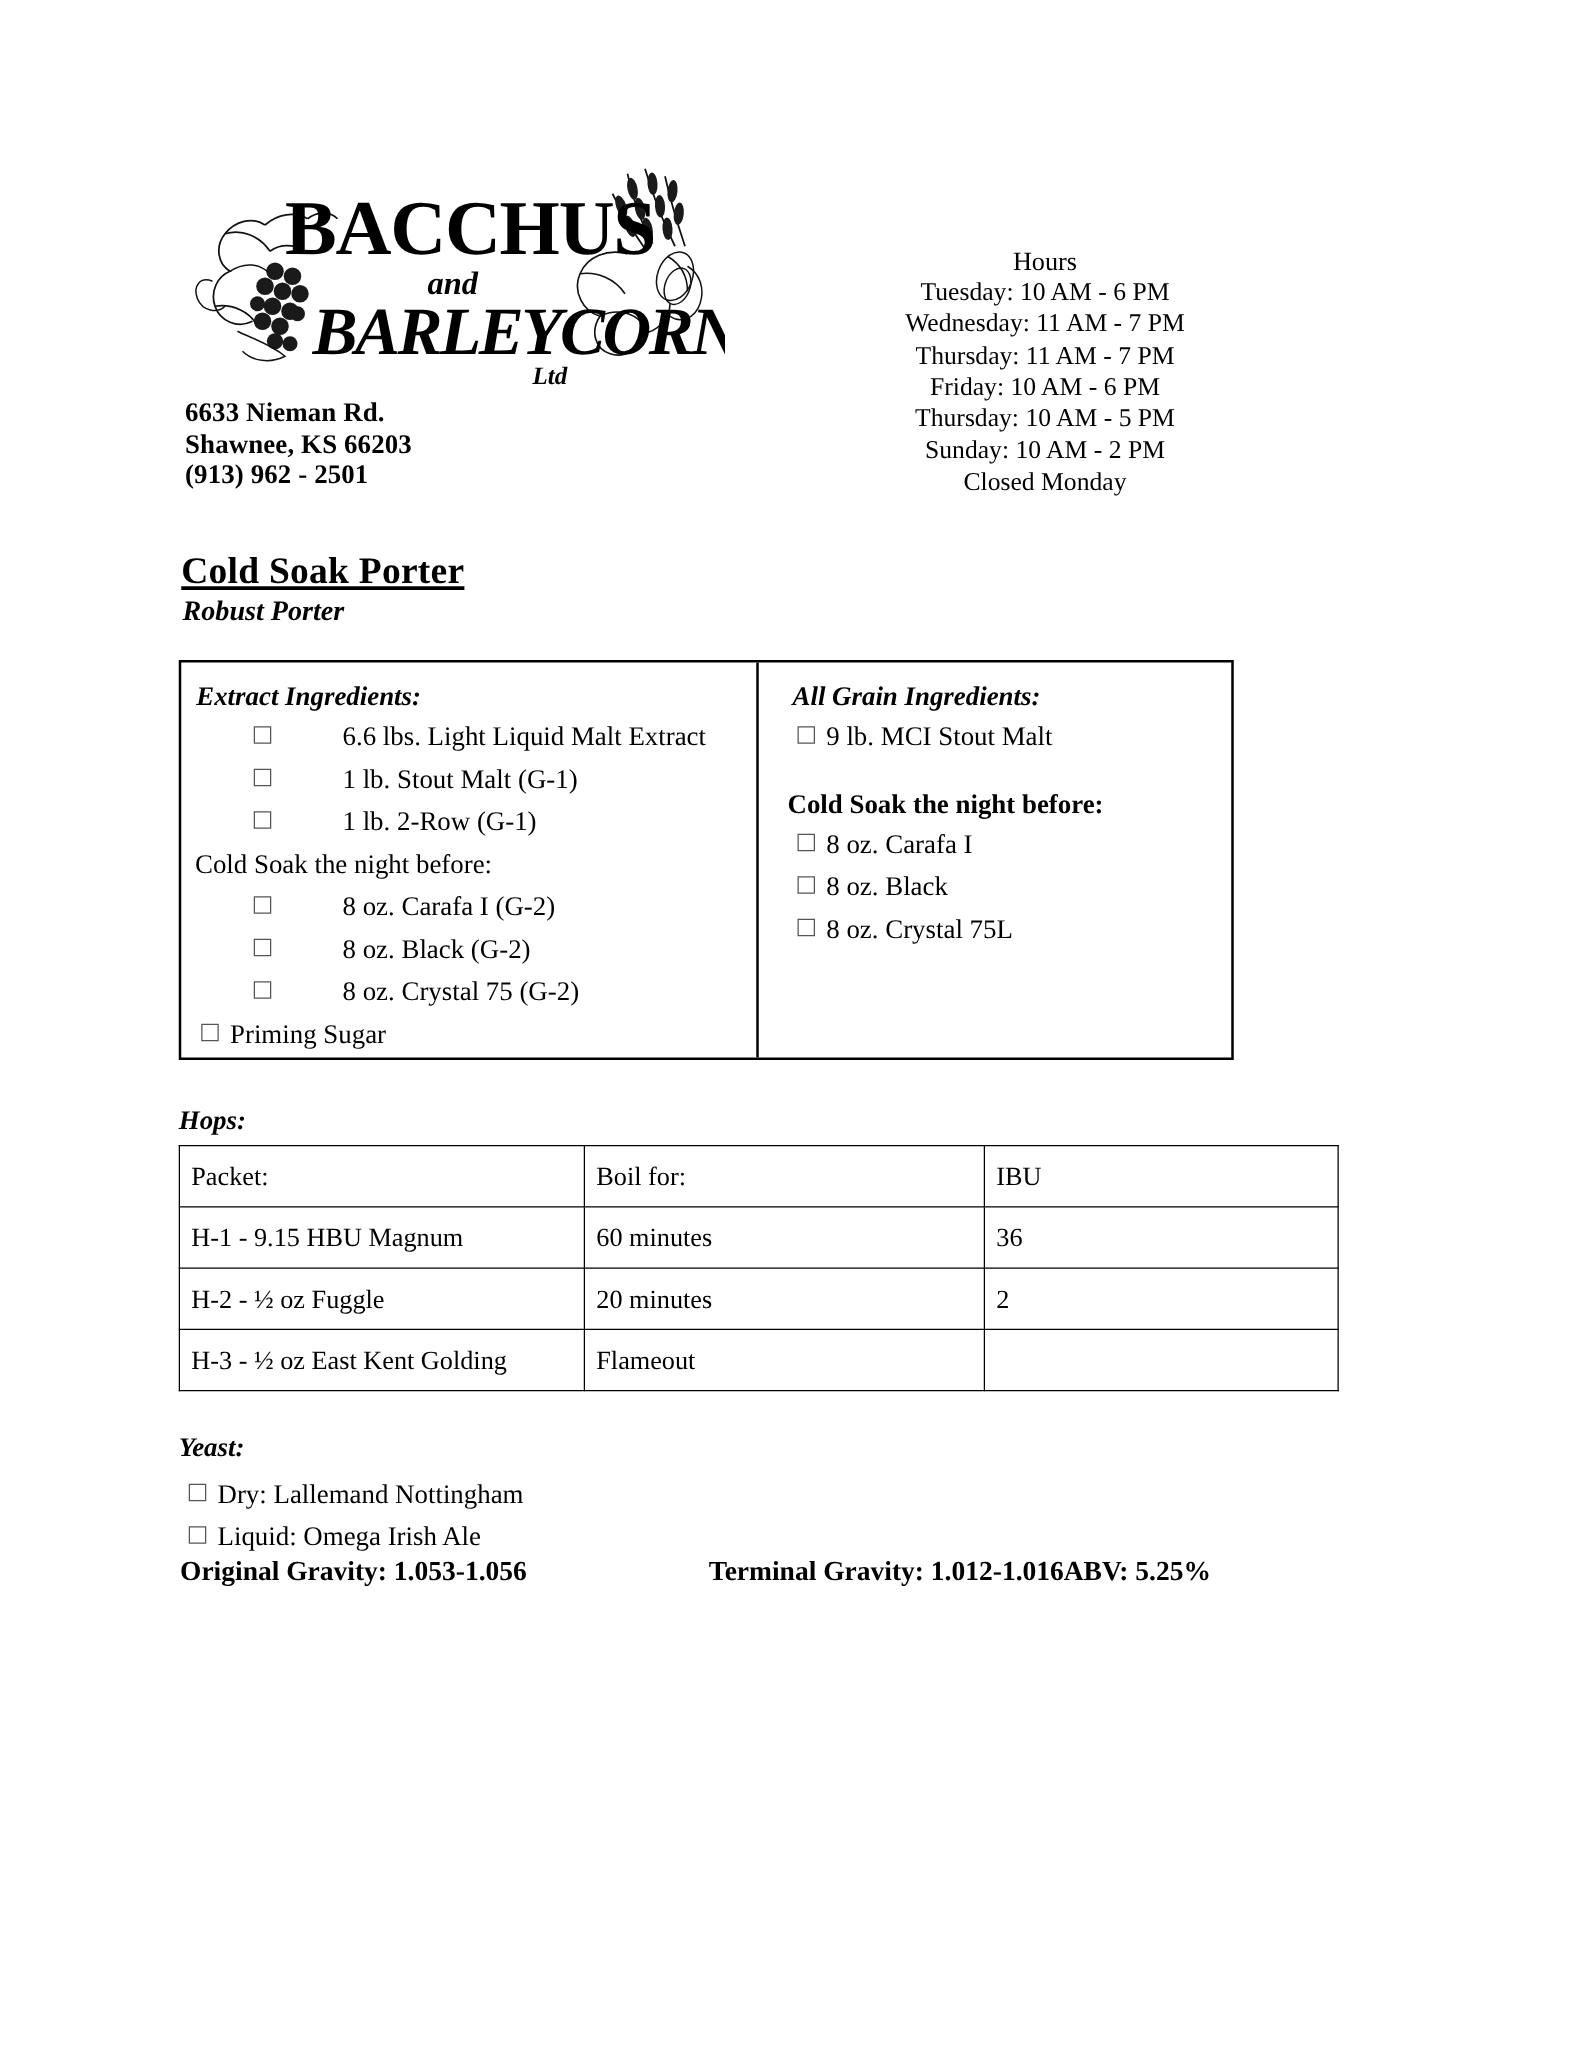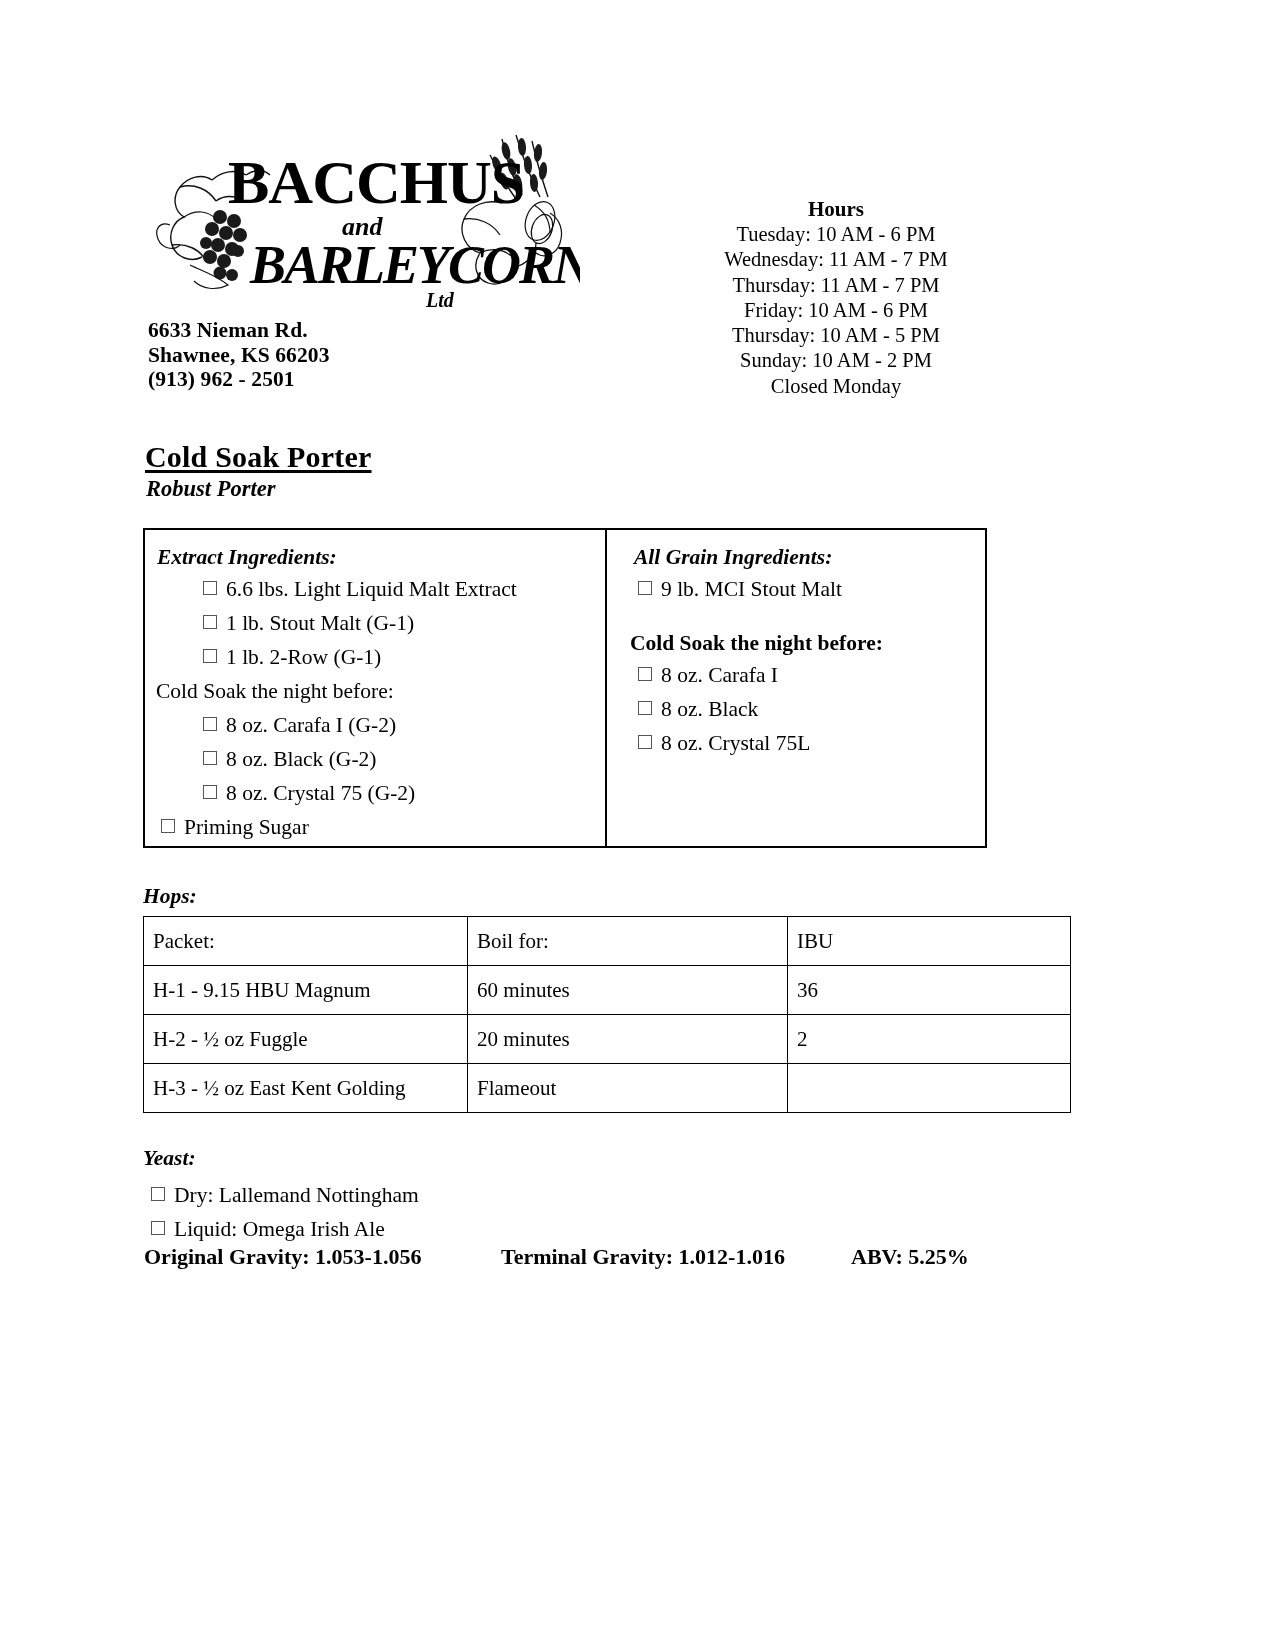--- a/index.html
+++ b/index.html
@@ -59,21 +59,21 @@
   .hours-block {
     position: absolute;
     left: 640px;
     top: 196px;
     width: 392px;
     text-align: center;
     font-size: 20.5px;
     line-height: 25.3px;
   }
   .hours-title {
-    font-weight: bold;
+    font-weight: normal;
     font-size: 21px;
     line-height: 26px;
   }
 
   
   .recipe-title {
     position: absolute;
     left: 145px;
     top: 440px;
     font-size: 30px;
@@ -143,21 +143,21 @@
     list-style: none;
     margin: 0;
     padding: 0;
   }
   ul.cklist li {
     font-size: 21.5px;
     line-height: 34px;
     display: flex;
     align-items: baseline;
   }
-  ul.cklist.indent-lg li { padding-left: 50px; }
+  ul.cklist.indent-lg li { padding-left: 50px; gap: 48px; }
   ul.cklist.indent-sm li { padding-left: 8px; }
 
   .ckbox {
     display: inline-block;
     width: 14px;
     height: 14px;
     border: 1.6px solid #555;
     box-sizing: border-box;
     margin-right: 9px;
     flex: 0 0 auto;
@@ -213,21 +213,21 @@
   .gravity-row {
     position: absolute;
     left: 144px;
     top: 1244px;
     width: 900px;
     font-size: 22px;
     font-weight: bold;
     display: flex;
   }
   .gravity-row .g1 { width: 357px; }
-  .gravity-row .g2 { width: 350px; }
+  .gravity-row .g2 { width: 350px; text-align: right; }
   .gravity-row .g3 { width: auto; }
 </style>
 </head>
 <body>
 
 <div class="page">
 
   <div class="header">
 
     <div class="logo-block">

